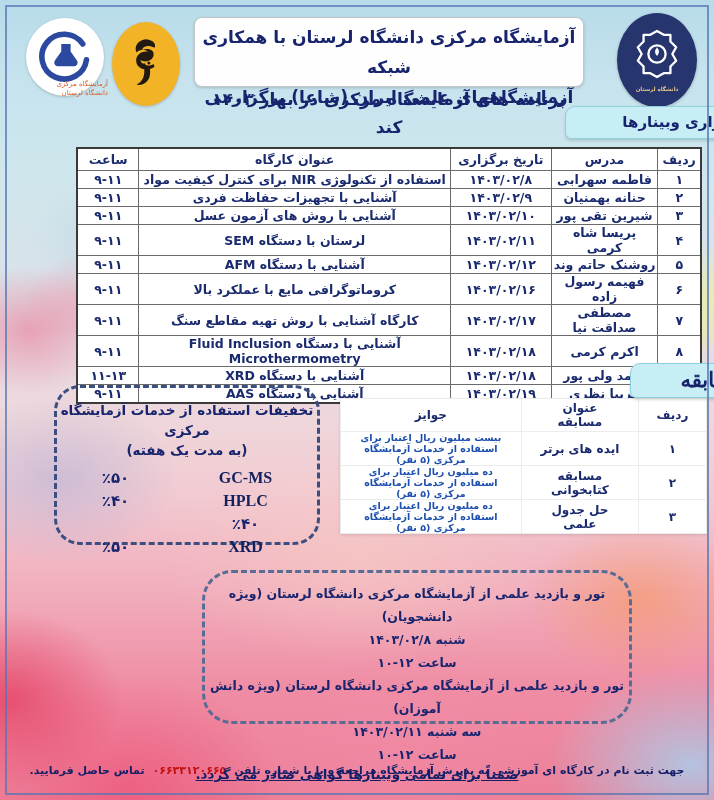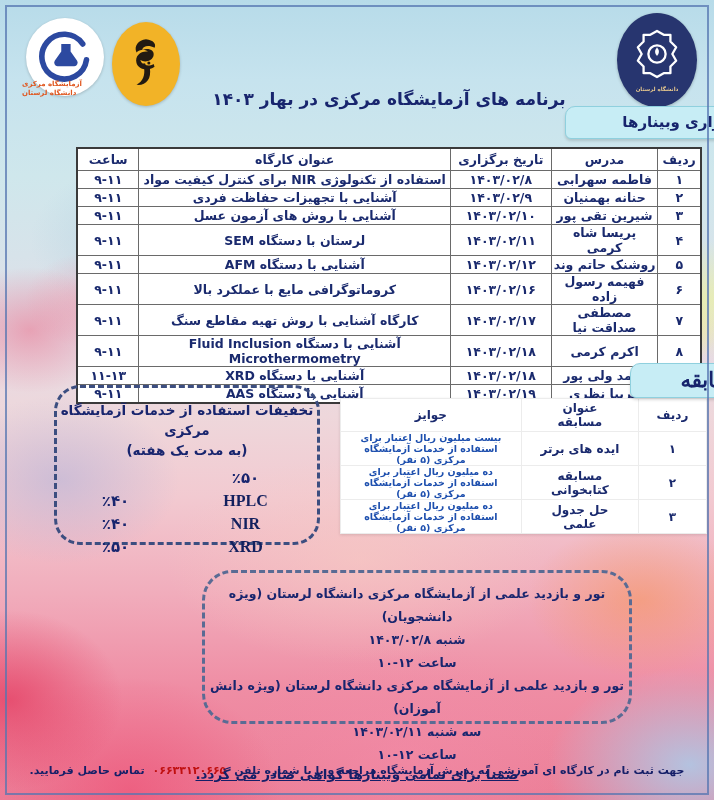--- a/index.html
+++ b/index.html
@@ -30,21 +30,21 @@
   .subtitle{position:absolute;left:144px;top:89px;width:490px;text-align:center;color:#18256e;font-weight:bold;font-size:17px;}
 
   .uni-logo{position:absolute;left:617px;top:13px;width:80px;height:94px;background:#27356f;
     border-radius:50%;display:flex;flex-direction:column;align-items:center;justify-content:center;box-shadow:0 1px 3px rgba(0,0,0,0.25);}
   .uni-caption{color:#e8c98e;font-size:5.5px;font-weight:bold;margin-top:2px;}
   .shaa-logo{position:absolute;left:112px;top:22px;width:68px;height:84px;background:#f2b327;
     border-radius:50%;display:flex;align-items:center;justify-content:center;box-shadow:0 1px 3px rgba(0,0,0,0.2);}
   .lab-logo{position:absolute;left:22px;top:18px;width:86px;height:96px;}
   .lab-circle{position:absolute;left:4px;top:0;width:78px;height:78px;background:#ffffff;border-radius:50%;
     display:flex;align-items:center;justify-content:center;box-shadow:0 1px 3px rgba(0,0,0,0.2);}
-  .lab-caption{position:absolute;top:62px;width:100%;text-align:left;color:#e0561e;font-size:7px;line-height:8.5px;font-weight:bold;}
+  .lab-caption{position:absolute;top:62px;width:100%;text-align:right;color:#e0561e;font-size:7px;line-height:8.5px;font-weight:normal;}
 
   
   .banner{position:absolute;background:#c7edf5;border:1px solid #8fd0de;color:#17246d;font-weight:bold;
     text-align:center;box-shadow:0 2px 3px rgba(0,0,0,0.15);border-radius:10px 16px 10px 6px;z-index:5;padding-left:45px;}
   .banner-webinars{left:565px;top:106px;width:146px;height:31px;font-size:15px;line-height:31px;}
   .banner-competition{left:630px;top:363px;width:73px;height:33px;font-size:21px;line-height:33px;font-family:Liberation Serif, serif;}
 
   
   table{border-collapse:collapse;background:#ffffff;color:#1a2a6e;font-weight:bold;}
   #webinar-table{position:absolute;left:76px;top:147px;width:626px;font-size:12.5px;border:2px solid #3a3a3a;}
@@ -123,20 +123,24 @@
         <path d="M49 16 A 24 24 0 1 0 53 33" fill="none" stroke="#2c49a0" stroke-width="6" stroke-linecap="round"></path>
         <path d="M26 16 h10 v8 l7 10 a4 4 0 0 1 -3 6 h-18 a4 4 0 0 1 -3 -6 l7 -10 z" fill="#2c49a0"></path>
       </svg>
     </div>
     <div class="lab-caption">
       <div>آزمایشگاه مرکزی</div>
       <div>دانشگاه لرستان</div>
     </div>
   </div>
 
+  <div class="title-box">
+    <div>آزمایشگاه مرکزی دانشگاه لرستان با همکاری شبکه</div>
+    <div>آزمایشگاههای علمی ایران (شاعا) برگزارمی کند</div>
+  </div>
   <div class="subtitle">برنامه های آزمایشگاه مرکزی در بهار ۱۴۰۳</div>
 
   <div class="banner banner-webinars">برگزاری وبینارها</div>
   <table id="webinar-table">
       <thead>
         <tr>
           <th class="col0">ردیف</th>
           <th class="col1">مدرس</th>
           <th class="col2">تاریخ برگزاری</th>
           <th class="col3">عنوان کارگاه</th>
@@ -246,30 +250,30 @@
     </table>
 
   <div class="discount-box">
     <div class="discount-title">
       <div>تخفیفات استفاده از خدمات آزمایشگاه مرکزی</div>
       <div>(به مدت یک هفته)</div>
     </div>
     <div class="discount-list">
 
         <div class="discount-row">
+          <div class="discount-name">GC-MS</div>
           <div class="discount-pct" dir="ltr">٪۵۰</div>
         </div>
 
         <div class="discount-row">
           <div class="discount-name">HPLC</div>
           <div class="discount-pct" dir="ltr">٪۴۰</div>
         </div>
 
         <div class="discount-row">
-          <div class="discount-name">NIR</div>
           <div class="discount-pct" dir="ltr">٪۴۰</div>
         </div>
 
         <div class="discount-row">
           <div class="discount-name">XRD</div>
           <div class="discount-pct" dir="ltr">٪۵۰</div>
         </div>
       </div>
   </div>
 

